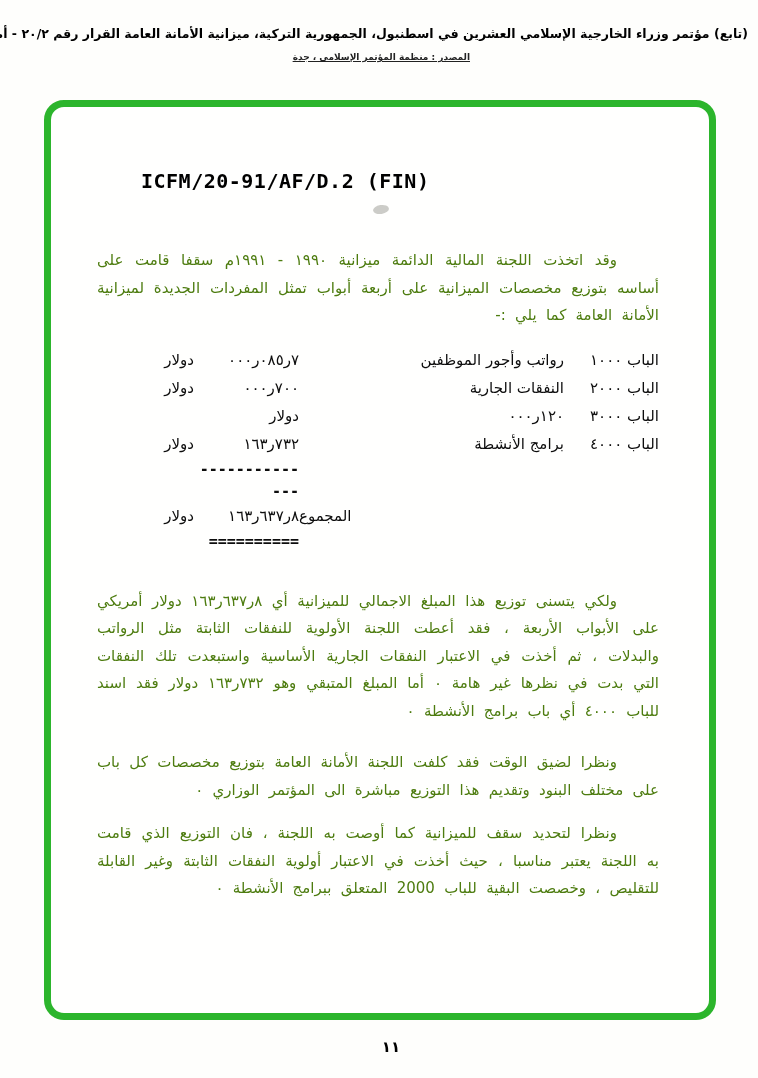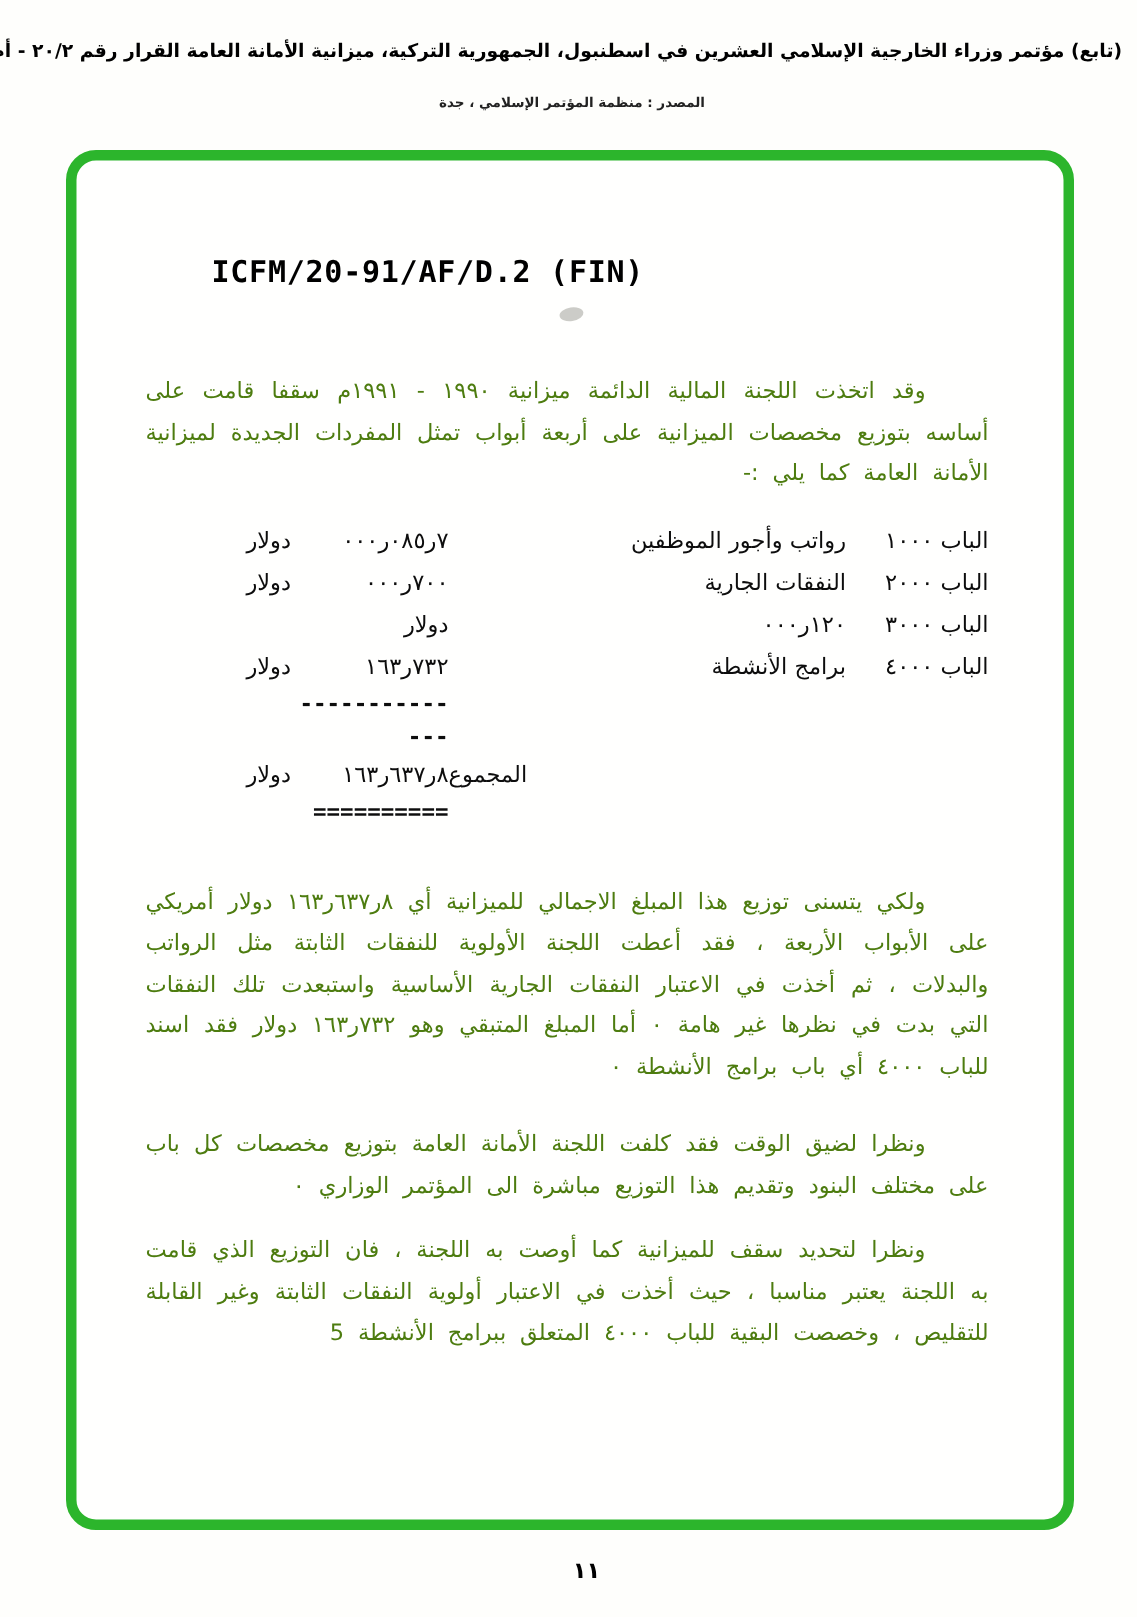--- a/index.html
+++ b/index.html
@@ -13,22 +13,22 @@
   }
 
   
   .top-header {
     position:absolute; top:26px; left:10px; right:10px;
     direction:rtl; text-align:center;
     font-size:12.5px; font-weight:bold; color:#000;
     white-space:nowrap;
   }
   .source-line {
-    position:absolute; top:64px; right:288px;
-    direction:rtl; font-size:9px; font-weight:bold; color:#222;
+    position:absolute; top:52px; right:288px;
+    direction:rtl; font-size:9px; font-weight:bold; color:#222;text-decoration:underline;
   }
 
   
   .doc-frame {
     position:absolute; top:100px; left:44px;
     width:672px; height:920px;
     border:7px solid #2cb52c; border-radius:20px;
     background:#fffffe;
   }
   .doc-inner {
@@ -146,18 +146,18 @@
         <div class="cell-amount sep-text">==========</div>
         <div></div>
       </div>
 
     </div>
 
     <div class="para after-table">ولكي يتسنى توزيع هذا المبلغ الاجمالي للميزانية أي ٨ر٦٣٧ر١٦٣ دولار أمريكي على الأبواب الأربعة ، فقد أعطت اللجنة الأولوية للنفقات الثابتة مثل الرواتب والبدلات ، ثم أخذت في الاعتبار النفقات الجارية الأساسية واستبعدت تلك النفقات التي بدت في نظرها غير هامة ٠ أما المبلغ المتبقي وهو ٧٣٢ر١٦٣ دولار فقد اسند للباب ٤٠٠٠ أي باب برامج الأنشطة ٠</div>
 
     <div class="para p3">ونظرا لضيق الوقت فقد كلفت اللجنة الأمانة العامة بتوزيع مخصصات كل باب على مختلف البنود وتقديم هذا التوزيع مباشرة الى المؤتمر الوزاري ٠</div>
 
-    <div class="para p4">ونظرا لتحديد سقف للميزانية كما أوصت به اللجنة ، فان التوزيع الذي قامت به اللجنة يعتبر مناسبا ، حيث أخذت في الاعتبار أولوية النفقات الثابتة وغير القابلة للتقليص ، وخصصت البقية للباب ٤٠٠٠ المتعلق ببرامج الأنشطة 5</div>
+    <div class="para p4">ونظرا لتحديد سقف للميزانية كما أوصت به اللجنة ، فان التوزيع الذي قامت به اللجنة يعتبر مناسبا ، حيث أخذت في الاعتبار أولوية النفقات الثابتة وغير القابلة للتقليص ، وخصصت البقية للباب 2000 المتعلق ببرامج الأنشطة ٠</div>
 
   </div>
 </div>
 
 <div class="page-number">١١</div>
 
 </body></html>

